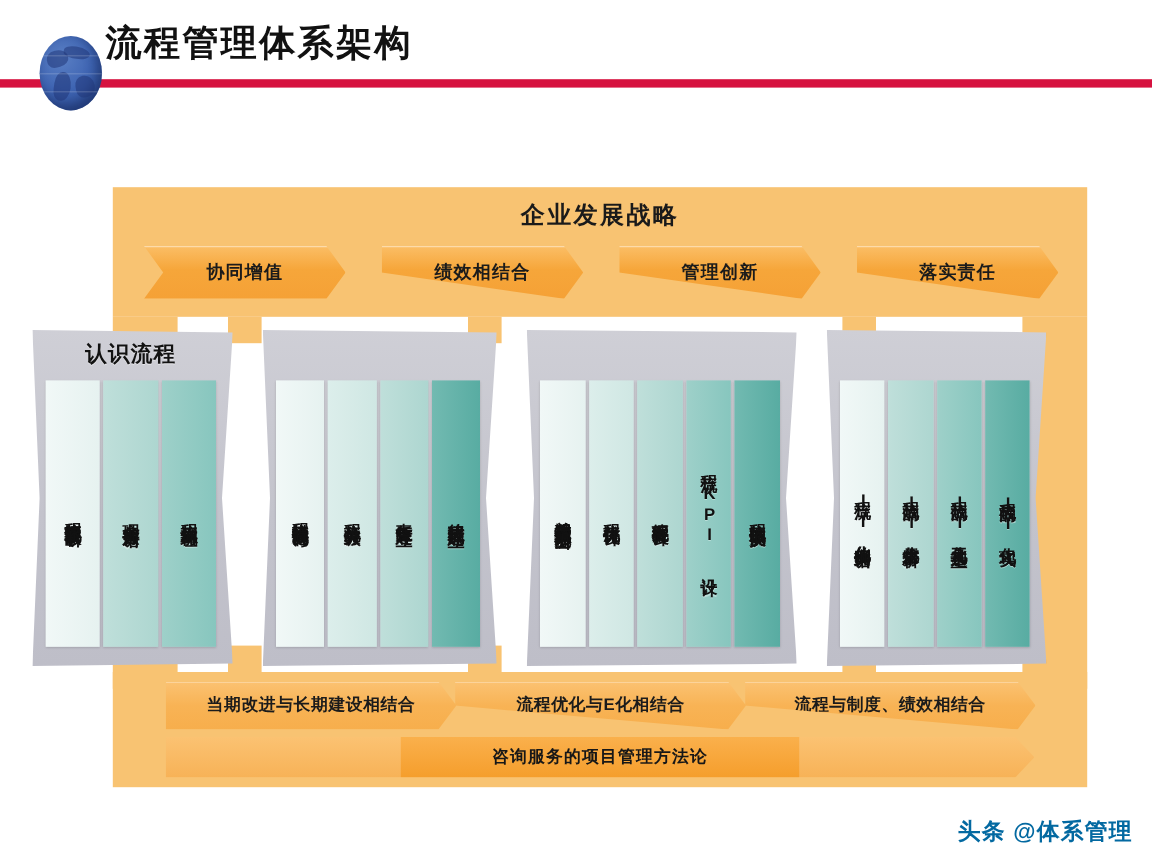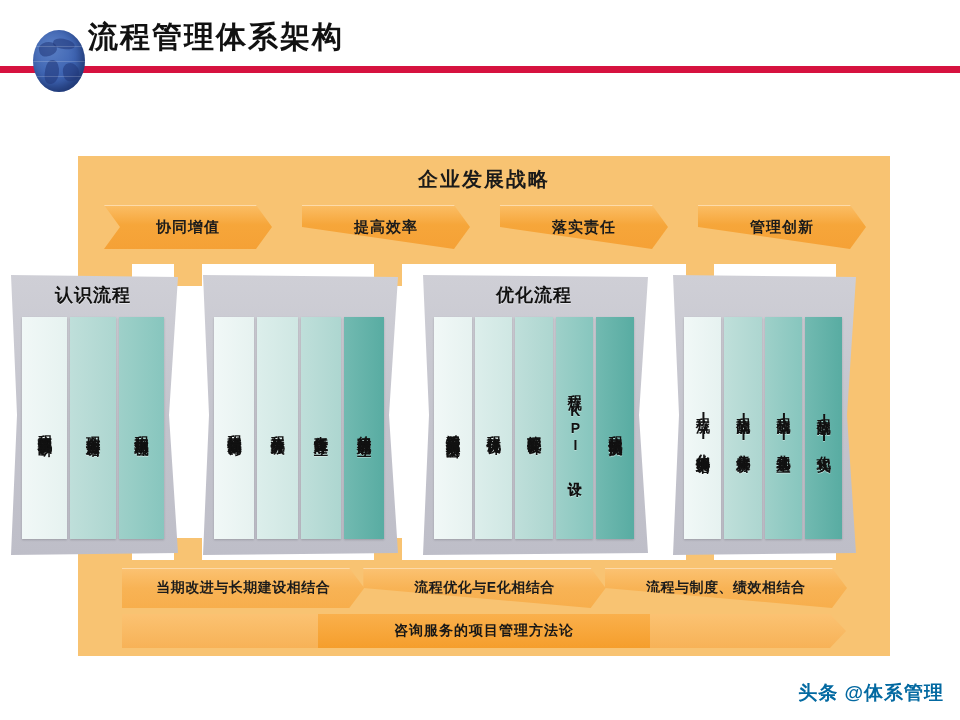--- a/index.html
+++ b/index.html
@@ -31,21 +31,21 @@
   #globe-icon .l3{left:12px;top:30px;width:14px;height:24px;transform:rotate(8deg);}
   #globe-icon .l4{left:30px;top:33px;width:16px;height:18px;transform:rotate(-10deg);}
   #globe-icon .mer{position:absolute;left:0;right:0;height:1px;background:rgba(255,255,255,.18);}
   #page-title{
     position:absolute;left:88px;top:6px;
     font-size:30px;font-weight:700;color:#111;
     letter-spacing:2px;line-height:62px;white-space:nowrap;
   }
 
   
-  #diagram{position:absolute;left:0;top:120px;width:796px;height:560px;}
+  #diagram{position:absolute;left:16px;top:120px;width:796px;height:560px;}
 
   
   .frame-band{position:absolute;background:#F8C372;}
   #frame-top{left:78px;top:36px;width:812px;height:108px;}
   #frame-leg-left{left:78px;top:144px;width:54px;height:310px;}
   #frame-leg-right{left:836px;top:144px;width:54px;height:310px;}
   #frame-bottom{left:78px;top:440px;width:812px;height:96px;}
 
   
   .stub{position:absolute;background:#F8C372;}
@@ -167,23 +167,23 @@
   <div class="stub stub-top" style="left:174px"></div>
   <div class="stub stub-top" style="left:374px"></div>
   <div class="stub stub-top" style="left:686px"></div>
   <div class="stub stub-bot" style="left:174px"></div>
   <div class="stub stub-bot" style="left:374px"></div>
   <div class="stub stub-bot" style="left:686px"></div>
 
   <div id="strategy-title">企业发展战略</div>
   <div id="strategy-chevrons">
     <div class="chev">协同增值</div>
-    <div class="chev">提高效率</div>
+    <div class="chev">绩效相结合</div>
+    <div class="chev">管理创新</div>
     <div class="chev">落实责任</div>
-    <div class="chev">管理创新</div>
   </div>
 
   <div id="card-row">
 
     <div class="card" style="flex:0 0 170px">
       <div class="card-title">认识流程</div>
       <div class="card-items">
         <div class="item t0">
             <span class="item-text">流程管理现状诊断</span>
           </div>
@@ -207,21 +207,20 @@
         <div class="item t2">
             <span class="item-text">责任矩阵建立</span>
           </div>
         <div class="item t4">
             <span class="item-text">待建流程的建立</span>
           </div>
       </div>
     </div>
 
     <div class="card" style="flex:0 0 228px">
-      <div class="card-title">优化流程</div>
       <div class="card-items">
         <div class="item t0">
             <span class="item-text two-line">关键流程识别与原貌提出</span>
           </div>
         <div class="item t1">
             <span class="item-text">流程优化设计</span>
           </div>
         <div class="item t2">
             <span class="item-text">管理配套设计</span>
           </div>

